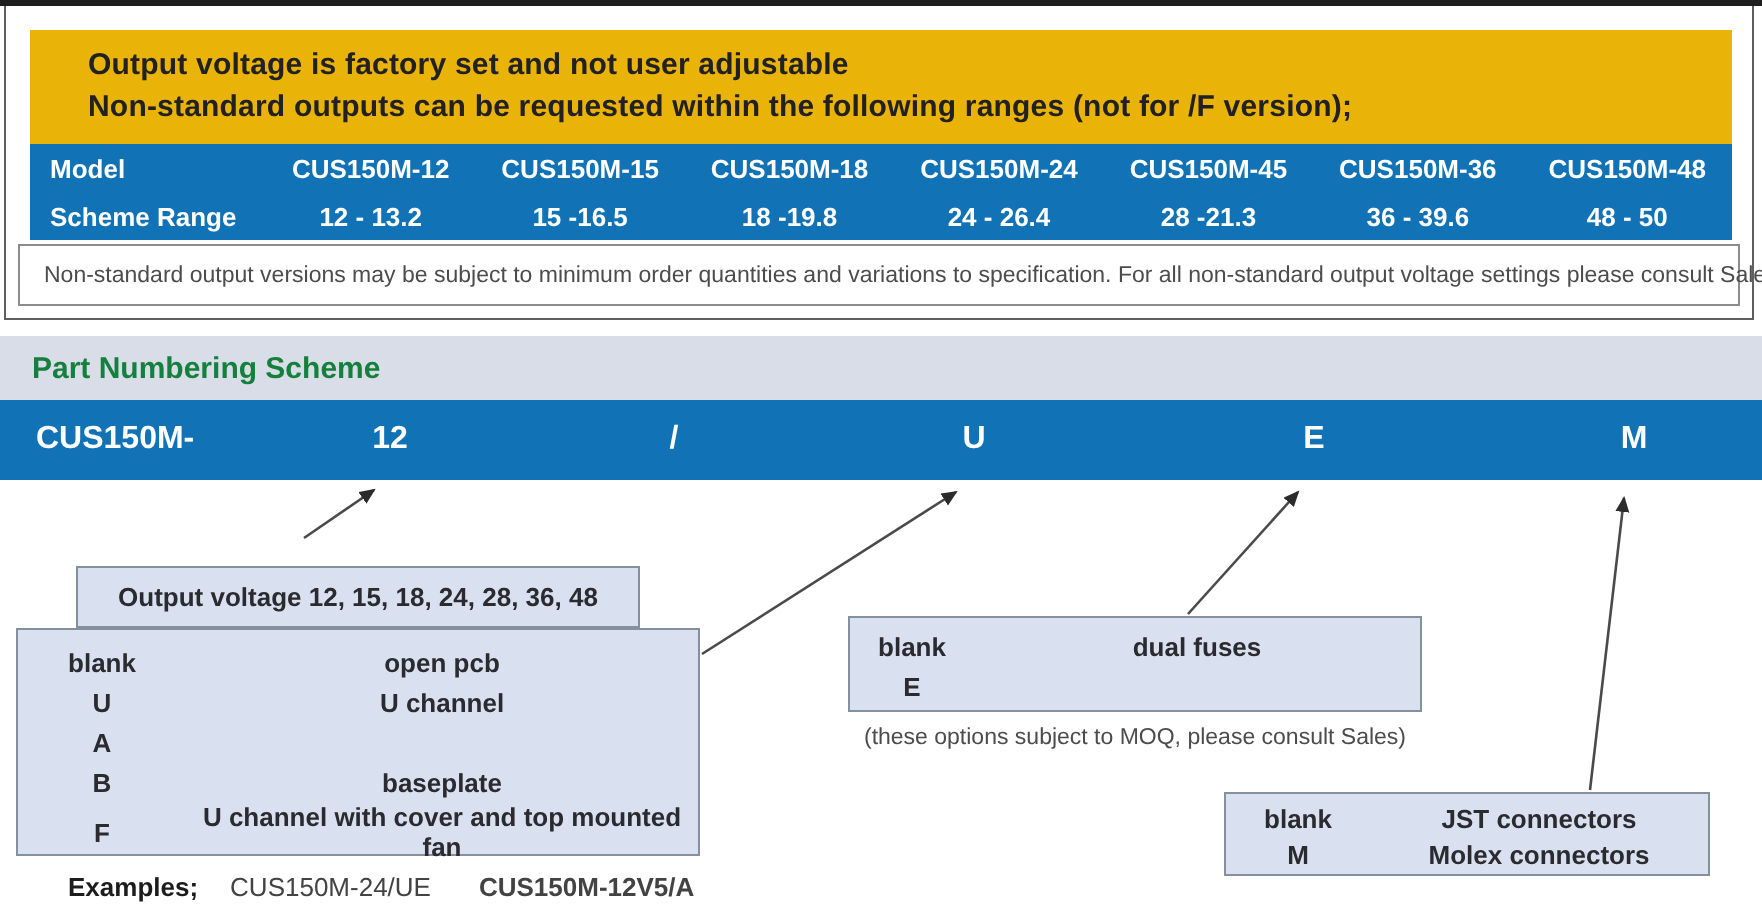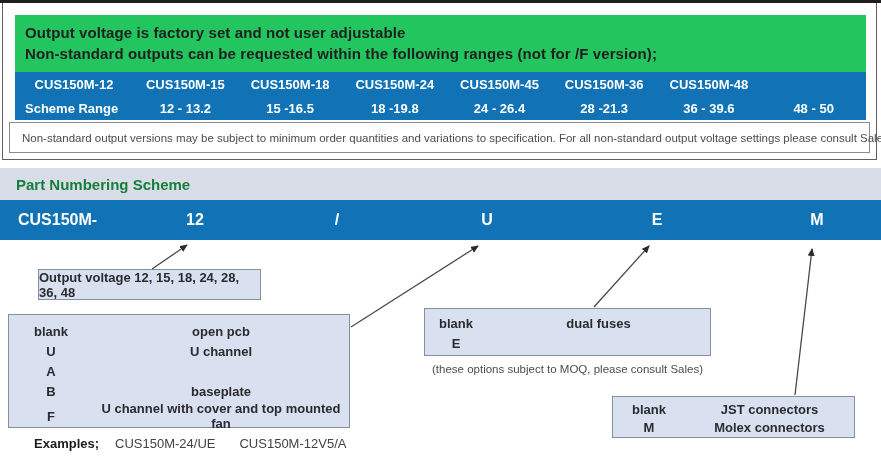--- a/index.html
+++ b/index.html
@@ -10,21 +10,21 @@
     -webkit-font-smoothing:antialiased;
   }
   .top-line { position:absolute; left:0; top:0; width:881px; height:3px; background:#1e1e1e; }
 
   .top-section {
     position:absolute; left:2px; top:3px; width:875px; height:157px;
     border:1px solid #5f5f5f; border-top:none; background:#fff; box-sizing:border-box;
   }
   .header-box {
     position:absolute; left:12px; top:12px; right:10px; height:57px;
-    background:#22c55e; box-sizing:border-box; padding:7px 0 0 10px;
+    background:#eab308; box-sizing:border-box; padding:7px 0 0 29px;
   }
   .header-box .hline {
     font-size:15px; font-weight:bold; color:#212121; line-height:21px; letter-spacing:0.1px;
   }
   .model-table {
     position:absolute; left:12px; top:69px; right:10px; height:48px;
     background:#1173b5; color:#ffffff; font-weight:bold; font-size:13px;
   }
   .t-row { display:grid; grid-template-columns:118px repeat(7,1fr); height:24px; align-items:center; }
   .t-row .lbl { text-align:left; padding-left:10px; }
@@ -49,53 +49,54 @@
   }
   .part-seg {
     position:absolute; top:0; height:40px; line-height:40px; transform:translateX(-50%);
     color:#fff; font-weight:bold; font-size:16px;
   }
 
   .callout {
     position:absolute; background:#d9e1f1; border:1px solid #85909f; box-sizing:border-box;
     color:#2b2b2f; font-weight:bold; font-size:13px;
   }
-  #co-voltage { left:38px; top:269px; width:223px; height:31px; display:flex; align-items:center; justify-content:flex-end; }
+  #co-voltage { left:38px; top:283px; width:282px; height:31px; display:flex; align-items:center; justify-content:center; }
   #co-mech { left:8px; top:314px; width:342px; height:114px; padding-top:6px; }
   #co-mech .opt-row { display:grid; grid-template-columns:84px 1fr; height:20px; align-items:center; }
   #co-fuse { left:424px; top:308px; width:287px; height:48px; padding-top:4px; }
   #co-fuse .opt-row { display:grid; grid-template-columns:62px 1fr; height:20px; align-items:center; }
   #co-conn { left:612px; top:396px; width:243px; height:42px; padding-top:3px; }
   #co-conn .opt-row { display:grid; grid-template-columns:72px 1fr; height:18px; align-items:center; }
   .opt-row .code, .opt-row .desc { text-align:center; }
 
   .fuse-note {
     position:absolute; left:420px; top:363px; width:295px; text-align:center;
     font-size:11.5px; color:#4c4c4c;
   }
 
   .examples { position:absolute; left:14px; top:436px; font-size:13px; color:#434343; white-space:nowrap; }
   .examples .ex-label { font-weight:bold; color:#1c1c1c; margin-right:16px;padding-left:20px; }
-  .examples .ex-item2 { margin-left:24px; }
+  .examples .ex-item2 { margin-left:24px;font-weight:bold; }
 
   .arrows-layer { position:absolute; left:0; top:0; width:881px; height:459px; pointer-events:none; }
 </style>
 </head>
 <body>
 
 <div class="top-line"></div>
 
 <div class="top-section">
   <div class="header-box">
     <div class="hline">Output voltage is factory set and not user adjustable</div>
     <div class="hline">Non-standard outputs can be requested within the following ranges (not for /F version);</div>
   </div>
 
   <div class="model-table">
     <div class="t-row">
+      <div class="lbl">Model</div>
       <div class="cell">CUS150M-12</div>
       <div class="cell">CUS150M-15</div>
       <div class="cell">CUS150M-18</div>
       <div class="cell">CUS150M-24</div>
       <div class="cell">CUS150M-45</div>
       <div class="cell">CUS150M-36</div>
       <div class="cell">CUS150M-48</div>
     </div>
     <div class="t-row">
       <div class="lbl">Scheme Range</div>

